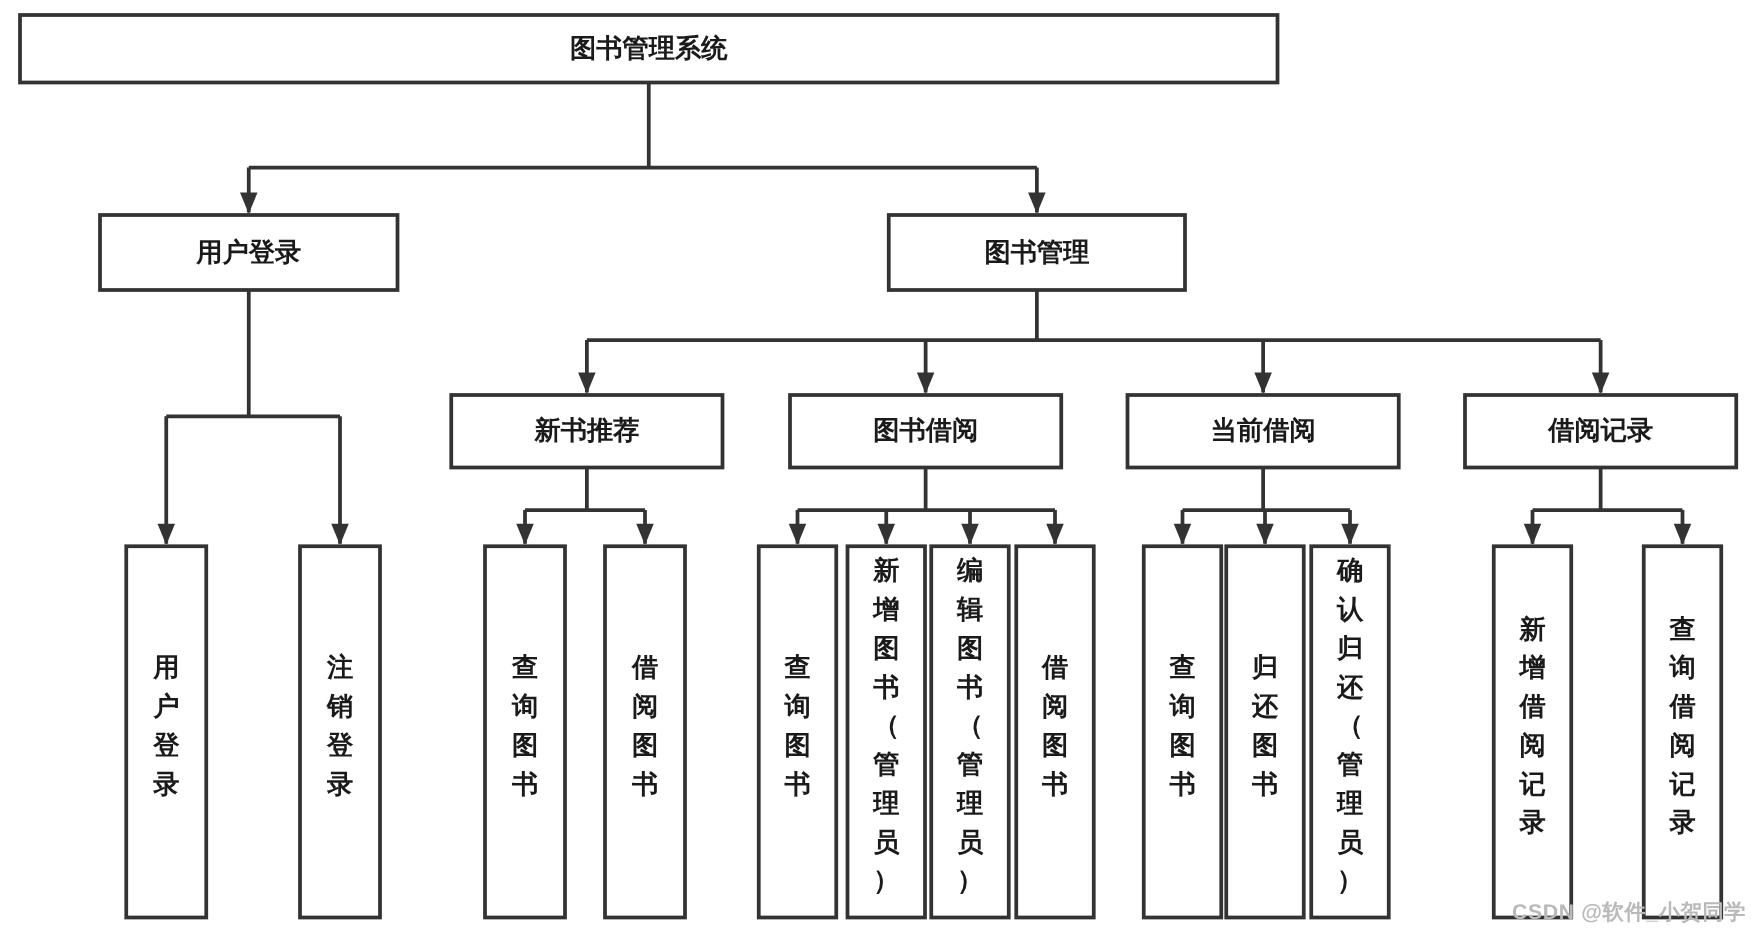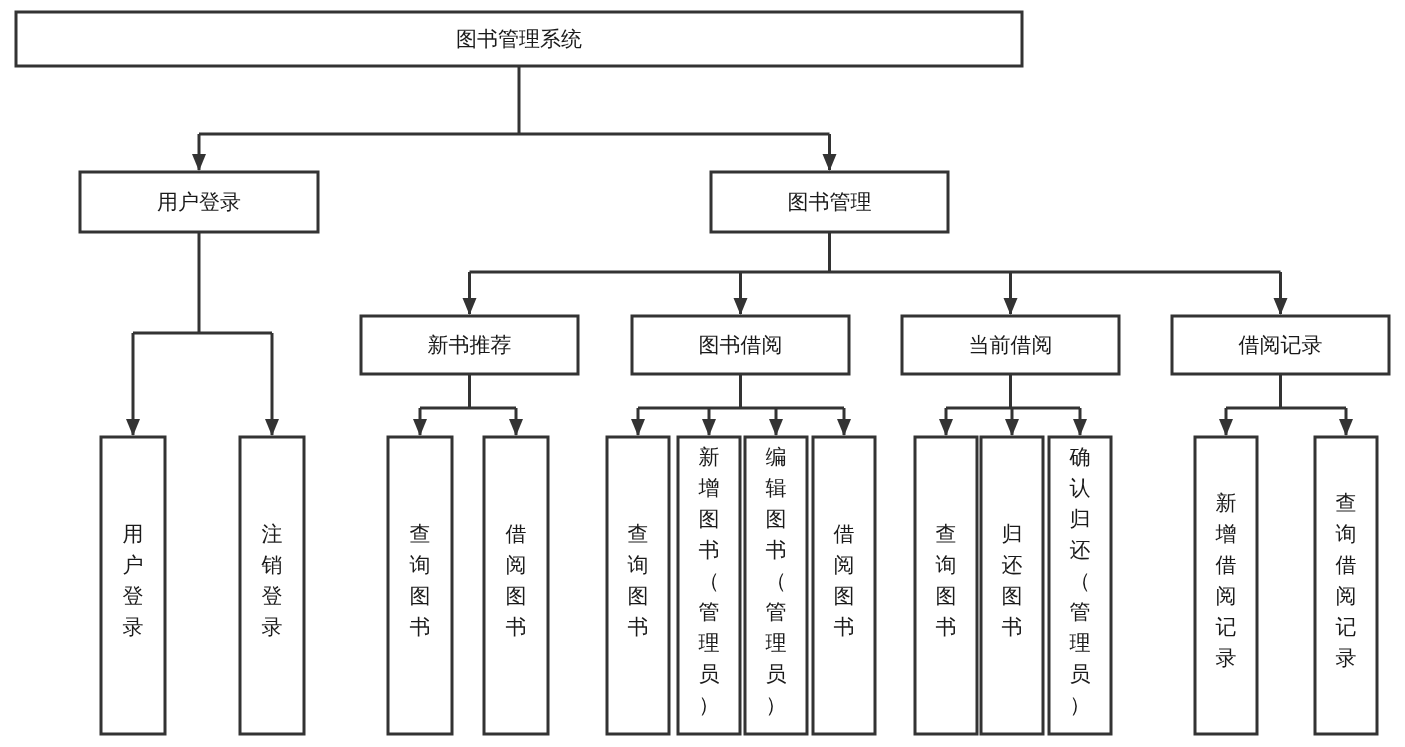--- a/index.html
+++ b/index.html
@@ -13,20 +13,21 @@
     font-family: "Liberation Sans", "DejaVu Sans", sans-serif;
     overflow: hidden;
     position: relative;
   }
   #diagram-root {
     position: absolute;
     left: 0;
     top: 0;
     width: 1405px;
     height: 747px;
+    font-weight: bold;
   }
   svg.flowchart {
     display: block;
     width: 1405px;
     height: 747px;
   }
   .node-rect {
     fill: #ffffff;
     stroke: #333333;
     stroke-width: 3;
@@ -201,13 +202,14 @@
         <g>
           <rect x="1195" y="437" width="62" height="297" class="node-rect"></rect>
           <text x="1226" y="510" class="node-label-vertical"><tspan x="1226" dy="0">新</tspan><tspan x="1226" dy="31">增</tspan><tspan x="1226" dy="31">借</tspan><tspan x="1226" dy="31">阅</tspan><tspan x="1226" dy="31">记</tspan><tspan x="1226" dy="31">录</tspan></text>
         </g>
         <g>
           <rect x="1315" y="437" width="62" height="297" class="node-rect"></rect>
           <text x="1346" y="510" class="node-label-vertical"><tspan x="1346" dy="0">查</tspan><tspan x="1346" dy="31">询</tspan><tspan x="1346" dy="31">借</tspan><tspan x="1346" dy="31">阅</tspan><tspan x="1346" dy="31">记</tspan><tspan x="1346" dy="31">录</tspan></text>
         </g>
       </g>
   </svg>
+  <div class="watermark">CSDN @软件_小贺同学</div>
 </div>
 
 </body></html>

